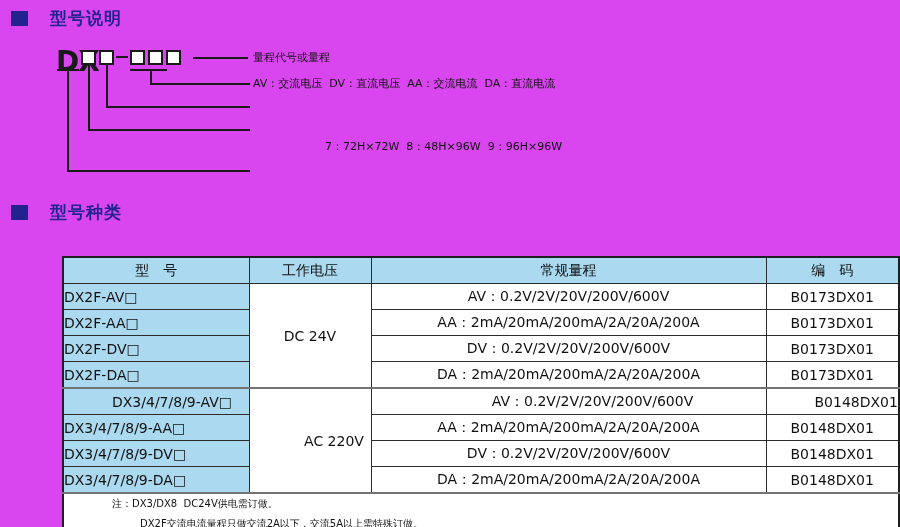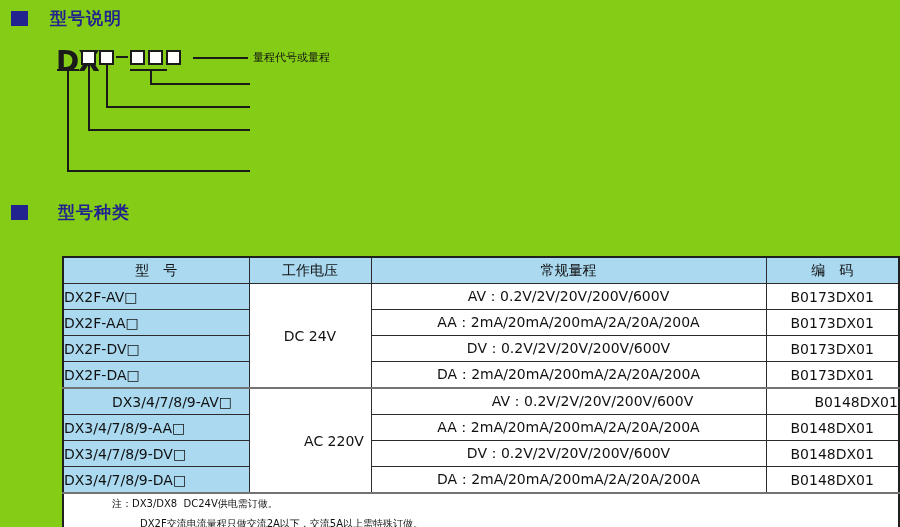--- a/index.html
+++ b/index.html
@@ -1,16 +1,16 @@
 <!DOCTYPE html>
 <html><head>
 <meta charset="utf-8">
 <style>
   html,body{margin:0;padding:0;background:#ffffff;}
-  #page{position:relative;width:900px;height:527px;background:#84cc16;overflow:hidden;
+  #page{position:relative;width:900px;height:527px;background:#d946ef;overflow:hidden;
         font-family:"DejaVu Sans","Liberation Sans",sans-serif;color:#111;}
 
   
   .sec-bullet{position:absolute;width:17px;height:15px;background:#23238f;}
   .sec-title{position:absolute;font-size:17px;font-weight:bold;color:#23238f;letter-spacing:1px;}
 
   
   .dx-text{position:absolute;left:56px;top:45px;font-size:28px;font-weight:bold;letter-spacing:-1px;color:#1a1a1a;}
   .mbox{position:absolute;top:50px;width:11px;height:11px;border:2px solid #1a1a1a;background:#fff;}
   .hline{position:absolute;height:2px;background:#1a1a1a;}
@@ -51,23 +51,25 @@
 
   <div class="hline" style="left:193px;top:57px;width:55px;"></div>
   <div class="hline" style="left:130px;top:69px;width:37px;"></div>
   <div class="lconn" style="left:150px;top:70px;width:98px;height:13px;"></div>
   <div class="lconn" style="left:106px;top:65px;width:142px;height:41px;"></div>
   <div class="lconn" style="left:88px;top:65px;width:160px;height:64px;"></div>
   <div class="hline" style="left:57px;top:69px;width:22px;"></div>
   <div class="lconn" style="left:67px;top:71px;width:181px;height:99px;"></div>
 
   <div class="dlabel" style="left:253px;top:50px;">量程代号或量程</div>
+  <div class="dlabel" style="left:253px;top:76px;">AV：交流电压  DV：直流电压  AA：交流电流  DA：直流电流</div>
+  <div class="dlabel" style="left:325px;top:139px;">7：72H×72W  8：48H×96W  9：96H×96W</div>
 
   <div class="sec-bullet" style="left:11px;top:205px;"></div>
-  <div class="sec-title" style="left:50px;top:201px;margin-left:8px;">型号种类</div>
+  <div class="sec-title" style="left:50px;top:201px;">型号种类</div>
 
   <table class="spec-table">
     <colgroup>
       <col style="width:186px;">
         <col style="width:122px;">
         <col style="width:395px;">
         <col style="width:103px;">
     </colgroup>
     <tbody>
         <tr>

